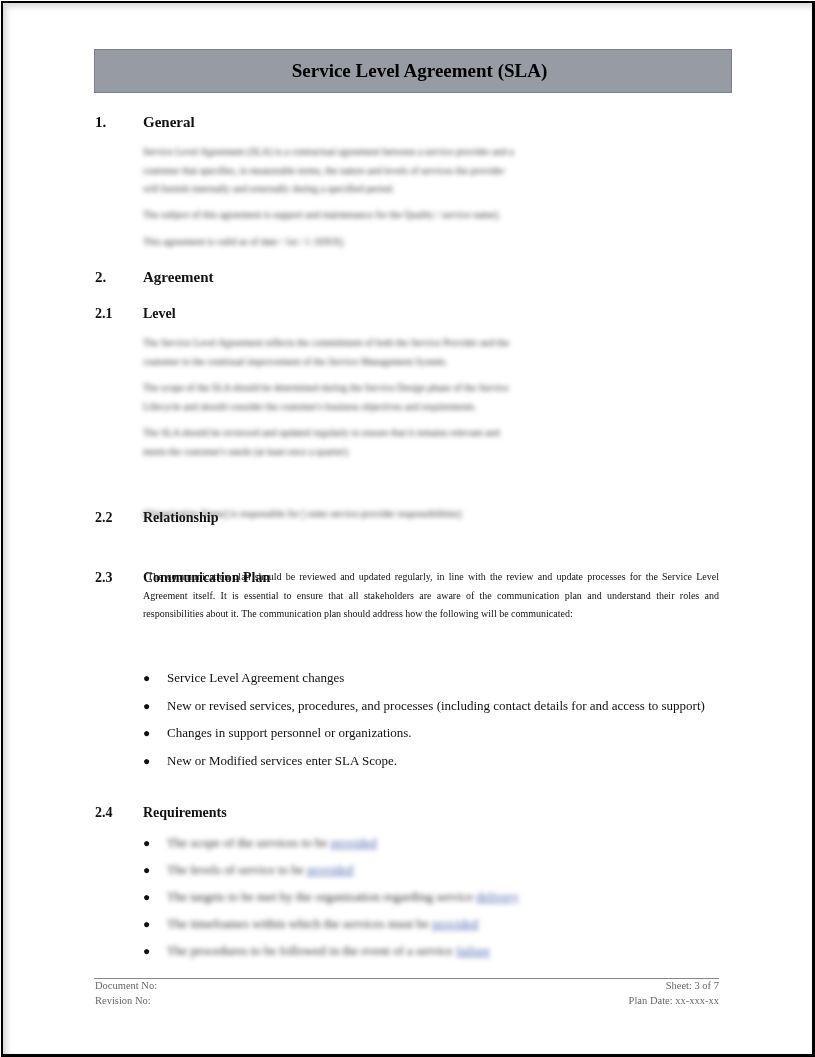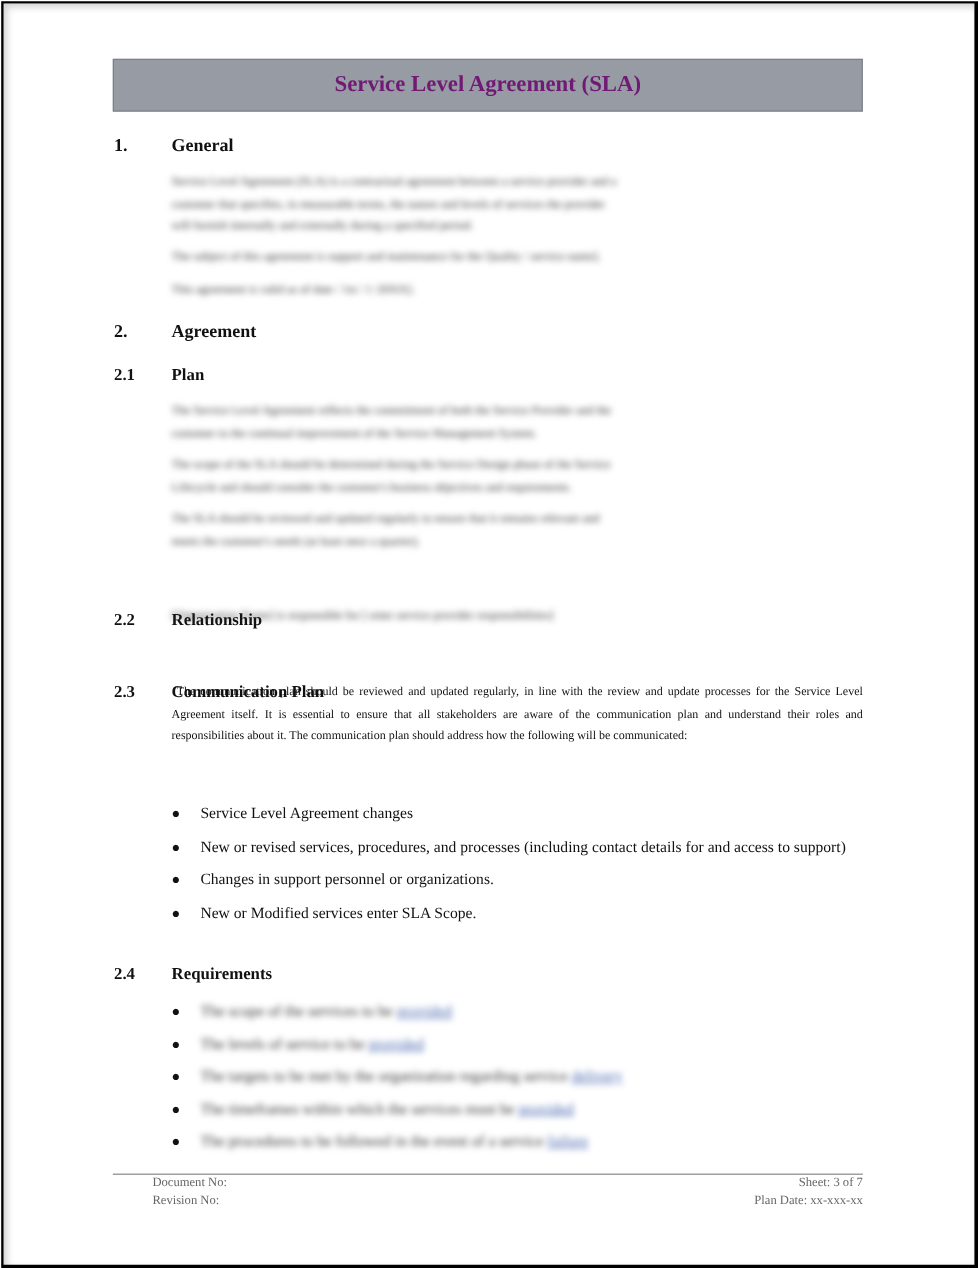--- a/index.html
+++ b/index.html
@@ -11,42 +11,43 @@
   .frame {
     position: absolute; left: 1px; top: 1px; width: 809px; height: 1051px;
     border: 2px solid #000; border-right-width: 3px; border-bottom-width: 3px;
     box-shadow: inset 3px 3px 6px rgba(0,0,0,0.18);
     background: #fff;
   }
   .title-bar {
     position: absolute; left: 94px; top: 49px; width: 623px; height: 42px;
     background: #979ba3; border: 1px solid #7d8088;
     display: flex; align-items: center; justify-content: center;
-    color: #701a75; font-weight: bold; font-size: 19px;
+    color: #000000; font-weight: bold; font-size: 19px;
     font-family: "Liberation Serif", "DejaVu Serif", serif;
+    padding-left: 13px;
   }
   .h {
     position: absolute; left: 95px; font-weight: bold; font-size: 15px;
     font-family: "Liberation Serif", "DejaVu Serif", serif; display: flex;
   }
   .h .num { width: 48px; }
   .h.sub { font-size: 14px; }
   .para {
     position: absolute; left: 143px; width: 576px; font-size: 10px; line-height: 18.5px;
     font-family: "Liberation Serif", "DejaVu Serif", serif; text-align: justify;
   }
   .blur { filter: blur(2.6px); color: #333; }
   .bullets { position: absolute; left: 143px; width: 576px; font-size: 13px; line-height: 18.5px;
     font-family: "Liberation Serif", "DejaVu Serif", serif; }
   .bullet { display: flex; margin: 0; }
   .bullet .dot { width: 24px; flex: 0 0 24px; font-size: 12px; }
   .bullet .txt { flex: 1; text-align: justify; }
   .link { color: #4b68b0; text-decoration: underline; }
   .footer-rule { position: absolute; left: 94px; top: 978px; width: 625px; height: 1px; background: #888; }
-  .foot { position: absolute; font-size: 10.5px; color: #666; font-family: "Liberation Serif", "DejaVu Serif", serif; margin-left: 32px; }
+  .foot { position: absolute; font-size: 10.5px; color: #666; font-family: "Liberation Serif", "DejaVu Serif", serif; }
 </style>
 </head>
 <body>
 
 <div class="frame"></div>
 
 <div class="title-bar">
   <span>Service Level Agreement (SLA)</span>
 </div>
 
@@ -66,21 +67,21 @@
   <div class="line">This agreement is valid as of date / 1st / 1 /20XX].</div>
 </div>
 
 <div class="h" style="top:269px;">
   <span class="num">2.</span>
   <span>Agreement</span>
 </div>
 
 <div class="h sub" style="top:306px;font-family:Liberation Serif, serif;">
   <span class="num">2.1</span>
-  <span>Plan</span>
+  <span>Level</span>
 </div>
 <div class="para blur" style="top:334px;">
   <div class="line">The Service Level Agreement reflects the commitment of both the Service Provider and the</div>
   <div class="line">customer to the continual improvement of the Service Management System.</div>
 </div>
 <div class="para blur" style="top:379px;">
   <div class="line">The scope of the SLA should be determined during the Service Design phase of the Service</div>
   <div class="line">Lifecycle and should consider the customer's business objectives and requirements.</div>
 </div>
 <div class="para blur" style="top:424px;">

